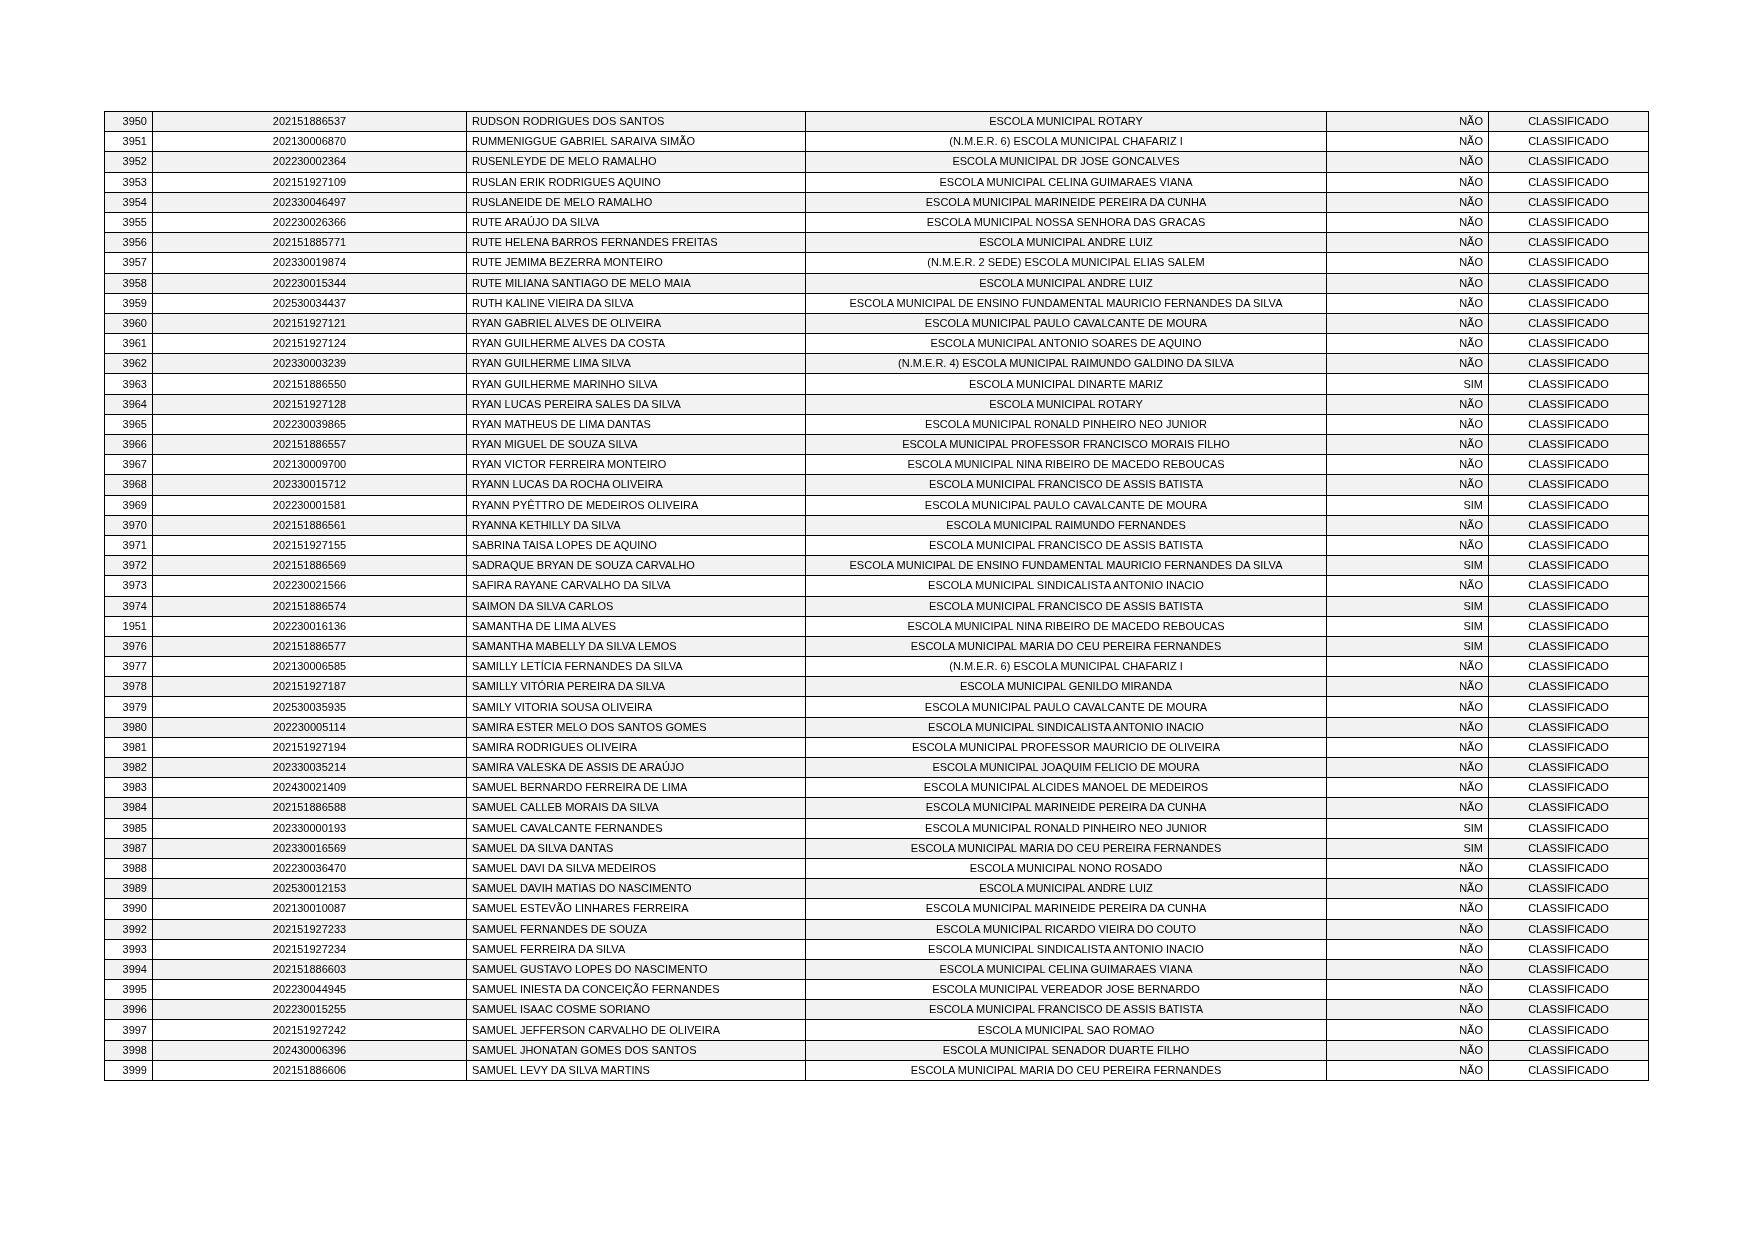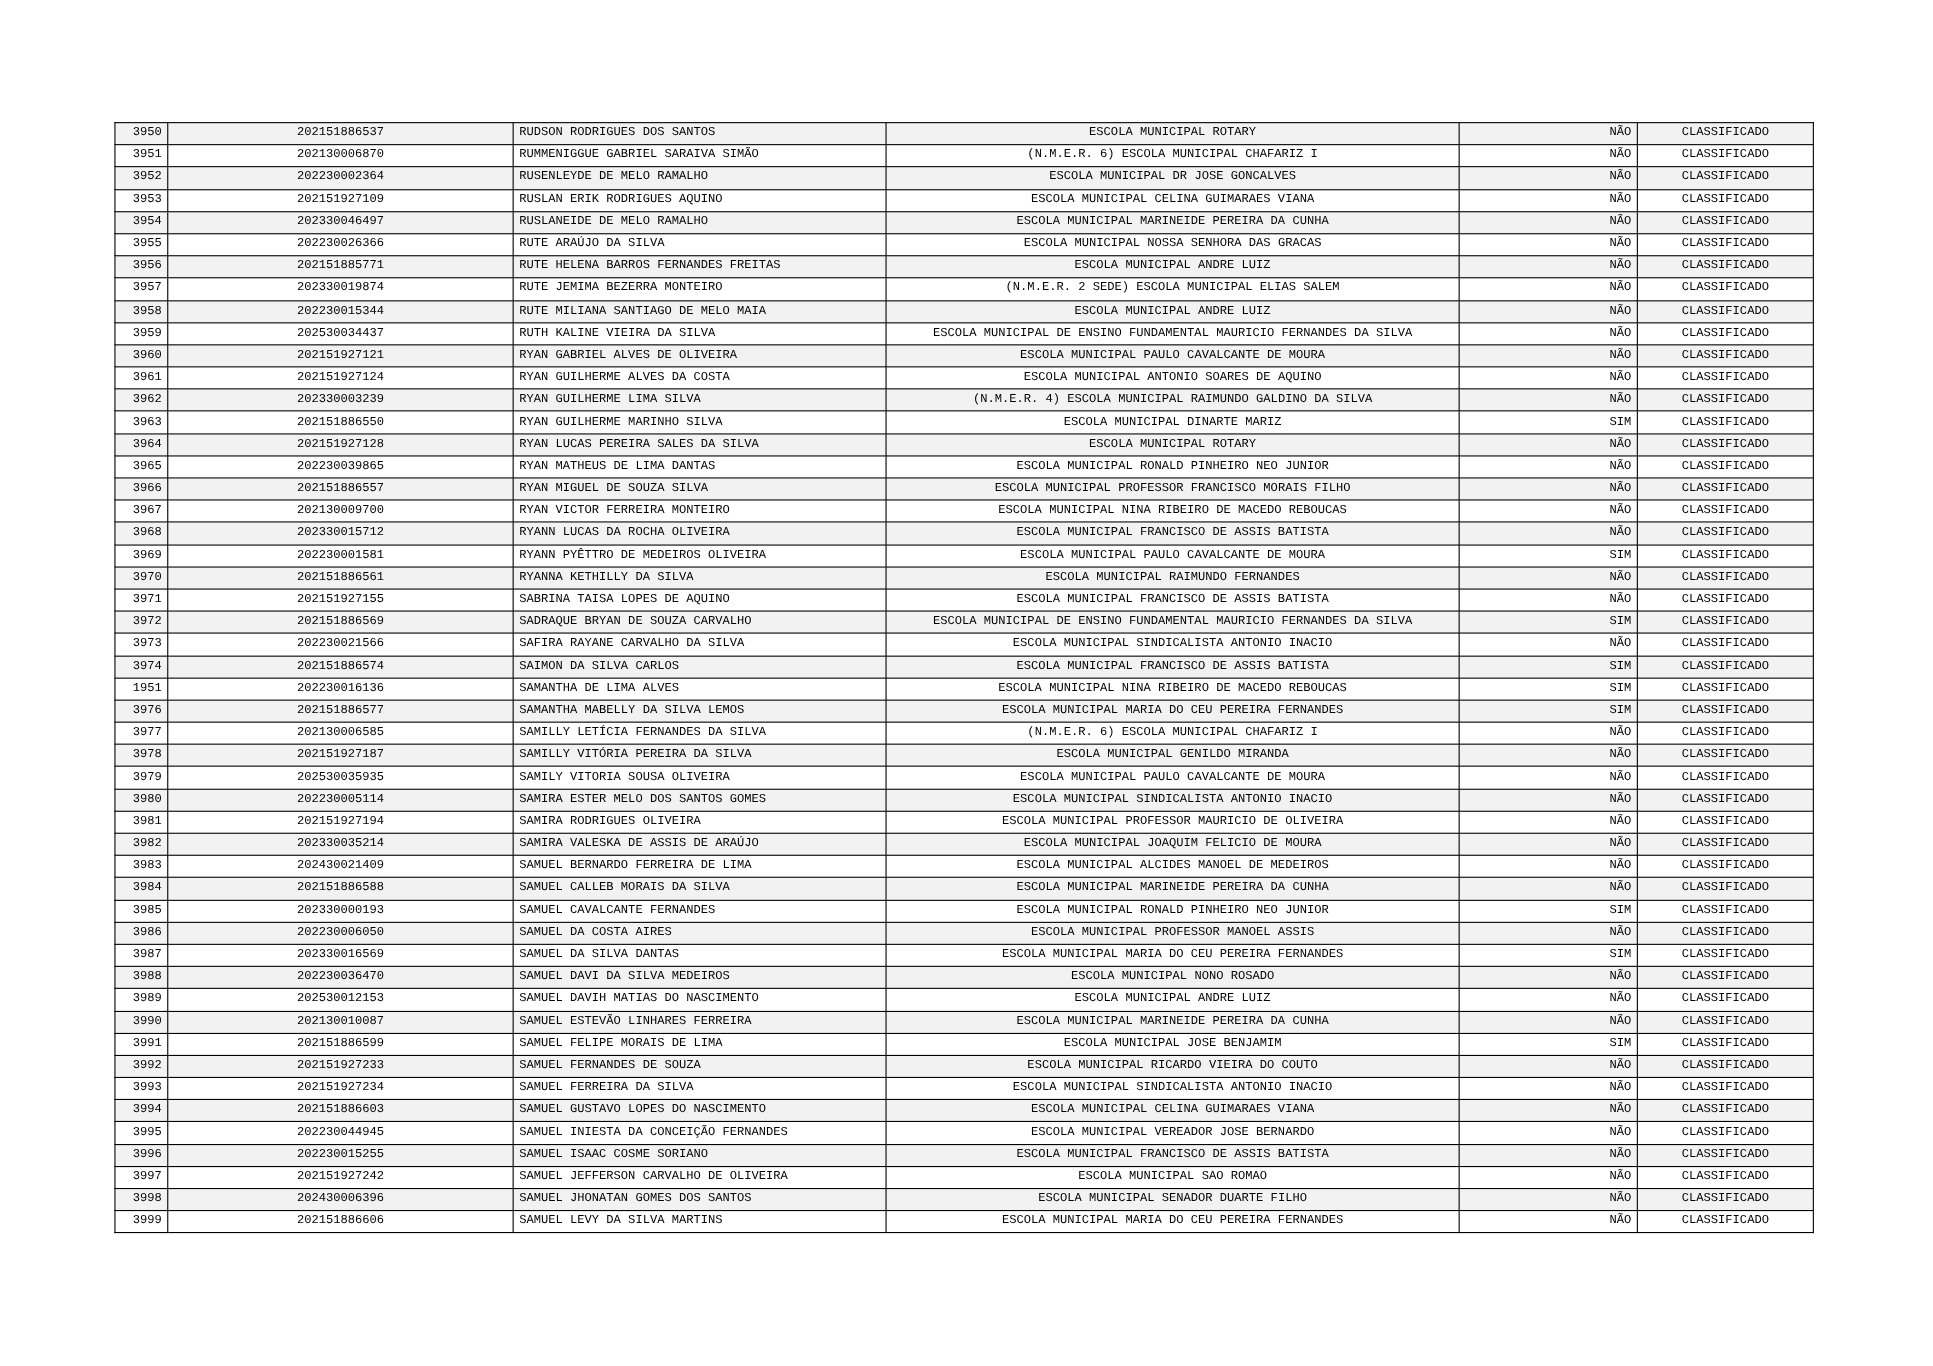--- a/index.html
+++ b/index.html
@@ -1,21 +1,21 @@
 <!DOCTYPE html>
 <html><head>
 <meta charset="utf-8">
 <style>
   html, body { margin: 0; padding: 0; background: #ffffff; }
   .page {
     position: relative;
     width: 1757px;
     height: 1242px;
     background: #ffffff;
-    font-family: Liberation Mono, monospace;
+    font-family: Liberation Sans, sans-serif;
     overflow: hidden;
   }
   table.list {
     position: absolute;
     left: 104px;
     top: 111px;
     width: 1544px;
     border-collapse: collapse;
     table-layout: fixed;
   }
@@ -336,28 +336,20 @@
   </tr>
         <tr>
     <td class="c-num">3985</td>
     <td class="c-id">202330000193</td>
     <td class="c-name">SAMUEL CAVALCANTE FERNANDES</td>
     <td class="c-school">ESCOLA MUNICIPAL RONALD PINHEIRO NEO JUNIOR</td>
     <td class="c-flag">SIM</td>
     <td class="c-status">CLASSIFICADO</td>
   </tr>
         <tr>
-    <td class="c-num">3986</td>
-    <td class="c-id">202230006050</td>
-    <td class="c-name">SAMUEL DA COSTA AIRES</td>
-    <td class="c-school">ESCOLA MUNICIPAL PROFESSOR MANOEL ASSIS</td>
-    <td class="c-flag">NÃO</td>
-    <td class="c-status">CLASSIFICADO</td>
-  </tr>
-        <tr>
     <td class="c-num">3987</td>
     <td class="c-id">202330016569</td>
     <td class="c-name">SAMUEL DA SILVA DANTAS</td>
     <td class="c-school">ESCOLA MUNICIPAL MARIA DO CEU PEREIRA FERNANDES</td>
     <td class="c-flag">SIM</td>
     <td class="c-status">CLASSIFICADO</td>
   </tr>
         <tr>
     <td class="c-num">3988</td>
     <td class="c-id">202230036470</td>
@@ -373,28 +365,20 @@
     <td class="c-school">ESCOLA MUNICIPAL ANDRE LUIZ</td>
     <td class="c-flag">NÃO</td>
     <td class="c-status">CLASSIFICADO</td>
   </tr>
         <tr>
     <td class="c-num">3990</td>
     <td class="c-id">202130010087</td>
     <td class="c-name">SAMUEL ESTEVÃO LINHARES FERREIRA</td>
     <td class="c-school">ESCOLA MUNICIPAL MARINEIDE PEREIRA DA CUNHA</td>
     <td class="c-flag">NÃO</td>
-    <td class="c-status">CLASSIFICADO</td>
-  </tr>
-        <tr>
-    <td class="c-num">3991</td>
-    <td class="c-id">202151886599</td>
-    <td class="c-name">SAMUEL FELIPE MORAIS DE LIMA</td>
-    <td class="c-school">ESCOLA MUNICIPAL JOSE BENJAMIM</td>
-    <td class="c-flag">SIM</td>
     <td class="c-status">CLASSIFICADO</td>
   </tr>
         <tr>
     <td class="c-num">3992</td>
     <td class="c-id">202151927233</td>
     <td class="c-name">SAMUEL FERNANDES DE SOUZA</td>
     <td class="c-school">ESCOLA MUNICIPAL RICARDO VIEIRA DO COUTO</td>
     <td class="c-flag">NÃO</td>
     <td class="c-status">CLASSIFICADO</td>
   </tr>

